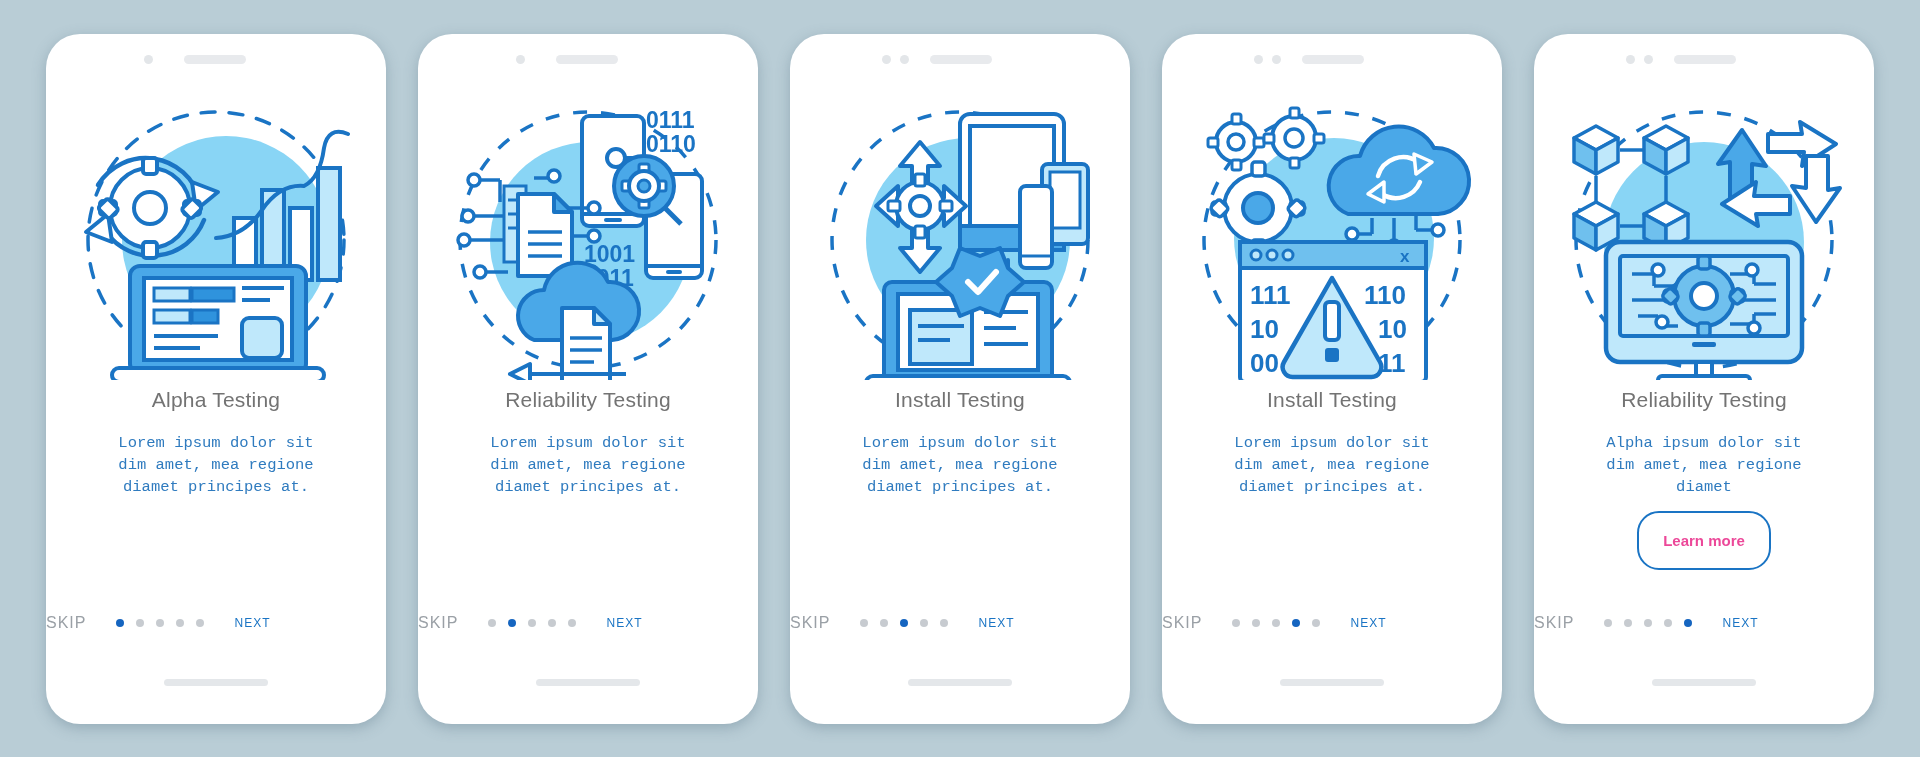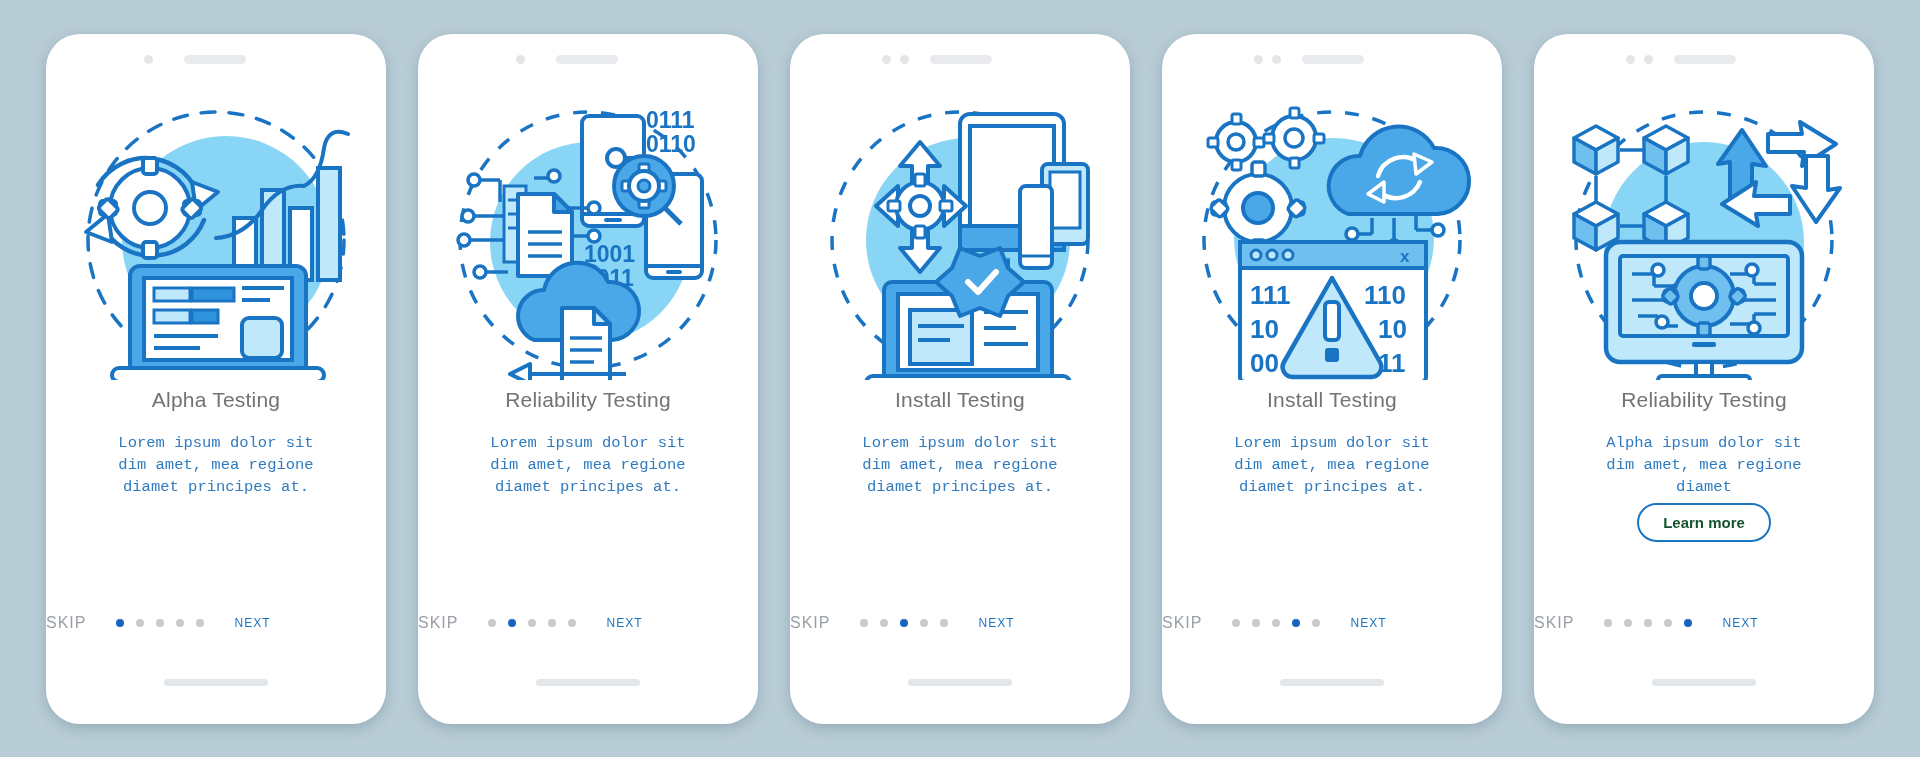--- a/index.html
+++ b/index.html
@@ -81,27 +81,27 @@
   .card-desc {
     margin-top: 20px;
     width: 230px;
     text-align: center;
     font-size: 15.5px;
     line-height: 1.45;
     color: #2f7bbf;
     font-family: Liberation Mono, monospace;
   }
   .learn-btn {
-    margin-top: 4px;
+    margin-top: 12px;
     border: 2px solid #1a74c4;
     border-radius: 22px;
-    padding: 9px 24px;
+    padding: 19px 24px;
     font-size: 15px;
     font-weight: bold;
-    color: #14532d;
+    color: #ec4899;
     background: transparent;
     cursor: pointer;
     font-family: "Liberation Sans", sans-serif;
   }
   .nav-row {
     position: absolute;
     bottom: 92px;
     left: 0; right: 0;
     display: flex;
     align-items: center;

